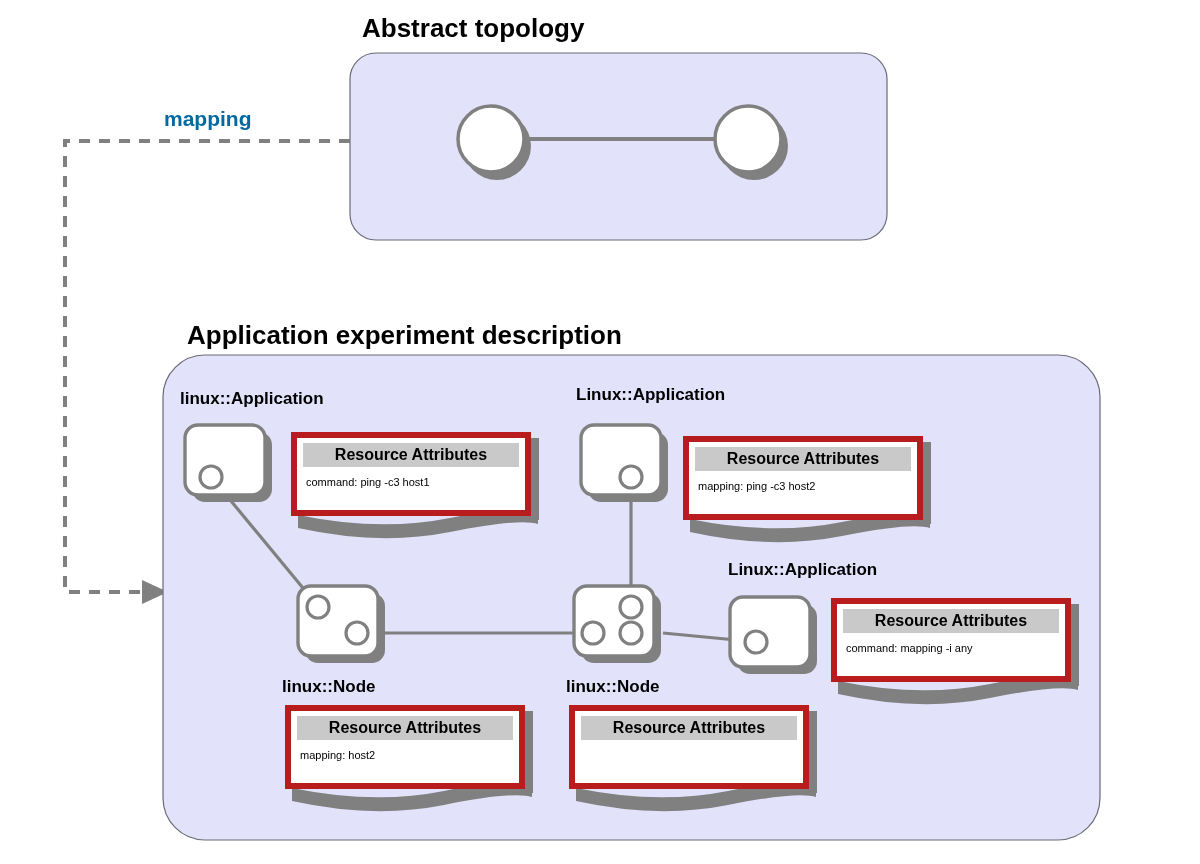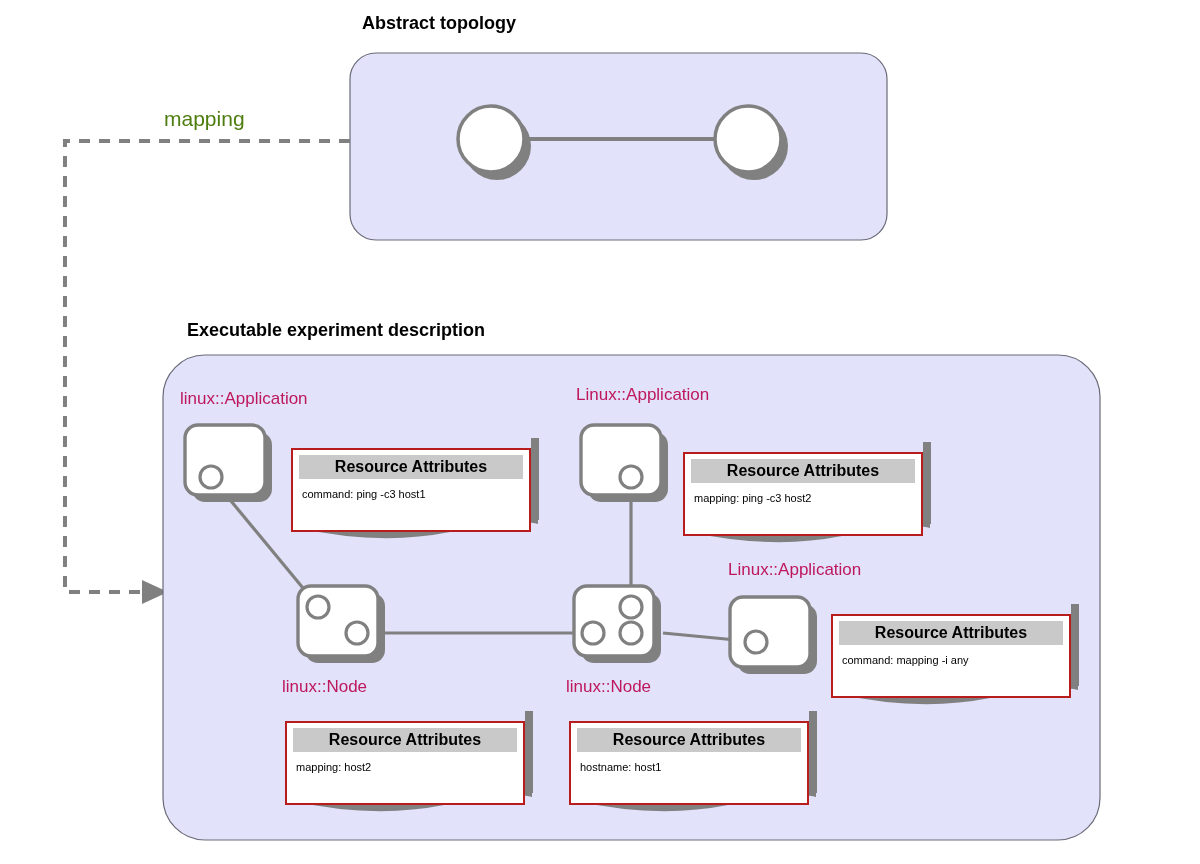--- a/index.html
+++ b/index.html
@@ -17,47 +17,46 @@
   #canvas {
     position: absolute;
     left: 0; top: 0;
     width: 1200px;
     height: 864px;
   }
   .diagram-title {
     position: absolute;
     font-family: "Liberation Sans", sans-serif;
     font-weight: bold;
-    font-size: 18px;
+    font-size: 26px;
     color: #000000;
     white-space: nowrap;
   }
   .mapping-label {
     position: absolute;
     font-family: "Liberation Sans", sans-serif;
-    font-weight: normal;
+    font-weight: bold;
     font-size: 21px;
-    color: #4d7c0f;
+    color: #0369a1;
     white-space: nowrap;
   }
   .elem-label {
     position: absolute;
     font-family: "Liberation Sans", sans-serif;
-    font-weight: normal;
+    font-weight: bold;
     font-size: 17px;
-    color: #be185d;
+    color: #000000;
     white-space: nowrap;
   }
   .note {
     position: absolute;
     background: #ffffff;
-    border: 2px solid #b91c1c;
+    border: 6px solid #b91c1c;
     box-sizing: border-box;
     padding: 3px 0 0 0;
-    margin-top: 16px;
   }
   .note-header {
     background: #c9c9c9;
     margin: 2px 6px 0 6px;
     text-align: center;
     font-family: "Liberation Sans", sans-serif;
     font-weight: bold;
     font-size: 16px;
     color: #000000;
     padding: 3px 0 3px 0;
@@ -154,21 +153,21 @@
       <path d="M 576 788 L 576 801 Q 658 819 728 805 Q 798 791 816 797 L 816 783 Q 798 777 728 791 Q 658 805 576 788 Z" fill="#808080"></path>
       <rect x="809" y="711" width="8" height="82" fill="#808080"></rect>
     </g>
   </g>
 </svg>
 
 <div class="diagram-title" style="left:362px; top:13px;">Abstract topology</div>
 
 <div class="mapping-label" style="left:164px; top:107px;">mapping</div>
 
-<div class="diagram-title" style="left:187px; top:320px;">Executable experiment description</div>
+<div class="diagram-title" style="left:187px; top:320px;">Application experiment description</div>
 
 <div class="elem-label" style="left:180px; top:389px;">linux::Application</div>
 
 <div class="elem-label" style="left:576px; top:385px;">Linux::Application</div>
 
 <div class="elem-label" style="left:728px; top:560px;">Linux::Application</div>
 
 <div class="elem-label" style="left:282px; top:677px;">linux::Node</div>
 
 <div class="elem-label" style="left:566px; top:677px;">linux::Node</div>
@@ -188,14 +187,13 @@
   <div class="note-body">command: mapping -i any</div>
 </div>
 
 <div class="note" style="left:285px; top:705px; width:240px; height:84px;">
   <div class="note-header">Resource Attributes</div>
   <div class="note-body">mapping: host2</div>
 </div>
 
 <div class="note" style="left:569px; top:705px; width:240px; height:84px;">
   <div class="note-header">Resource Attributes</div>
-  <div class="note-body">hostname: host1</div>
 </div>
 
 </body></html>

